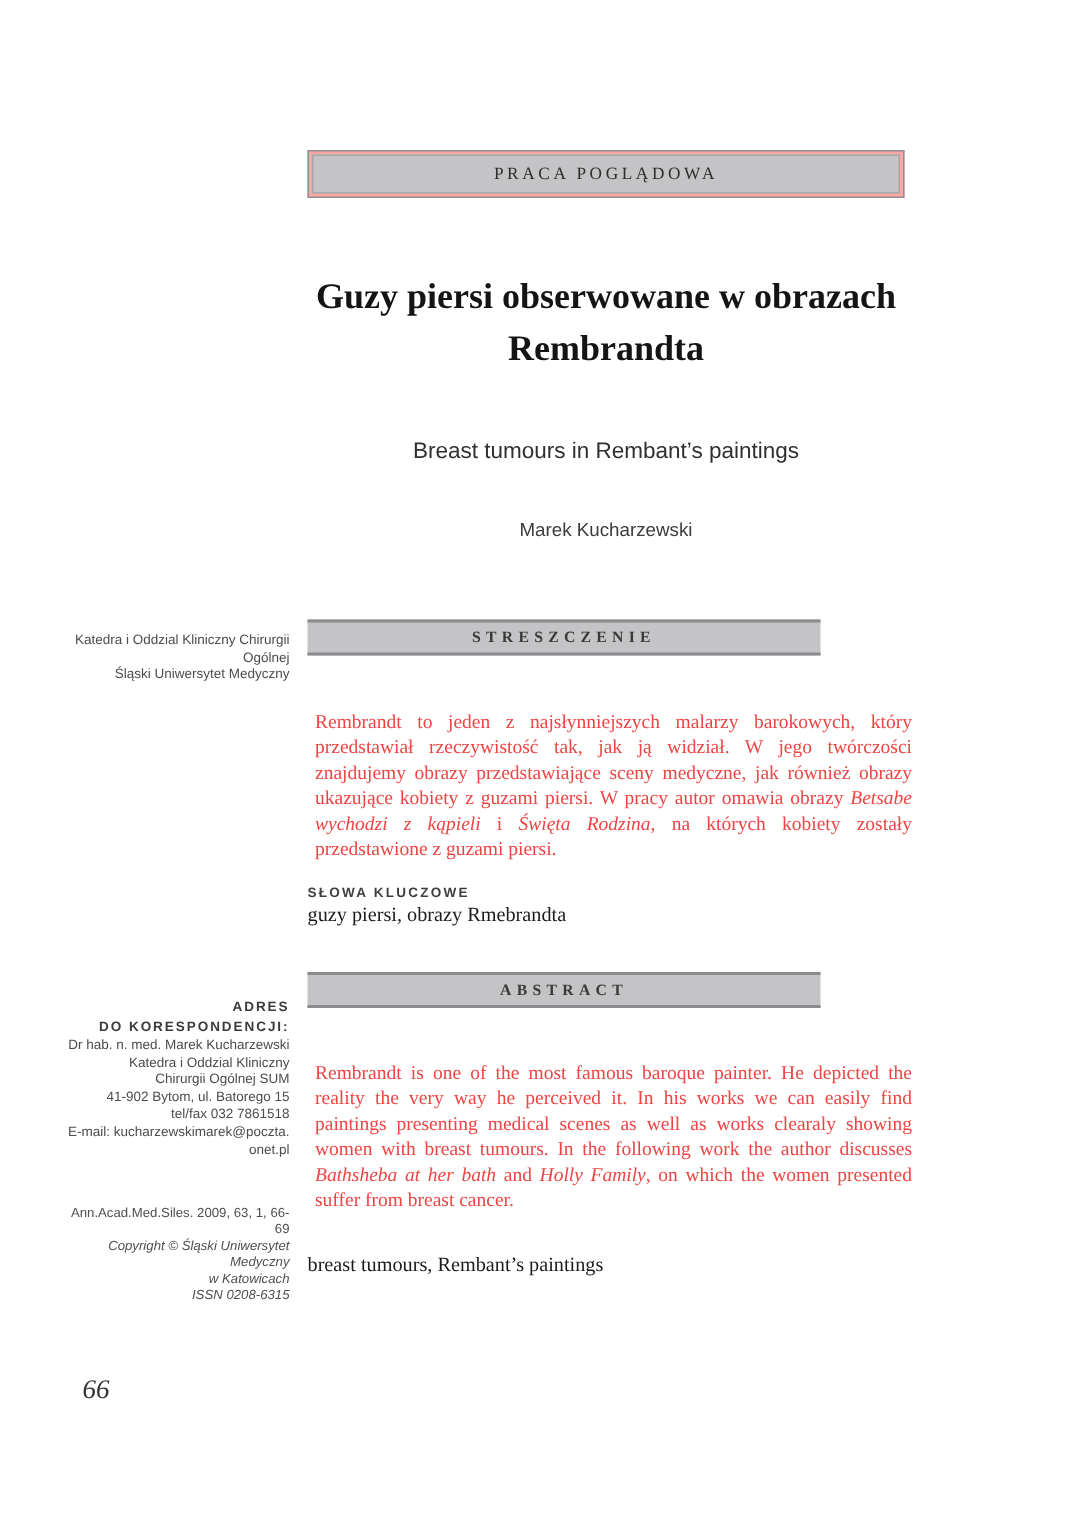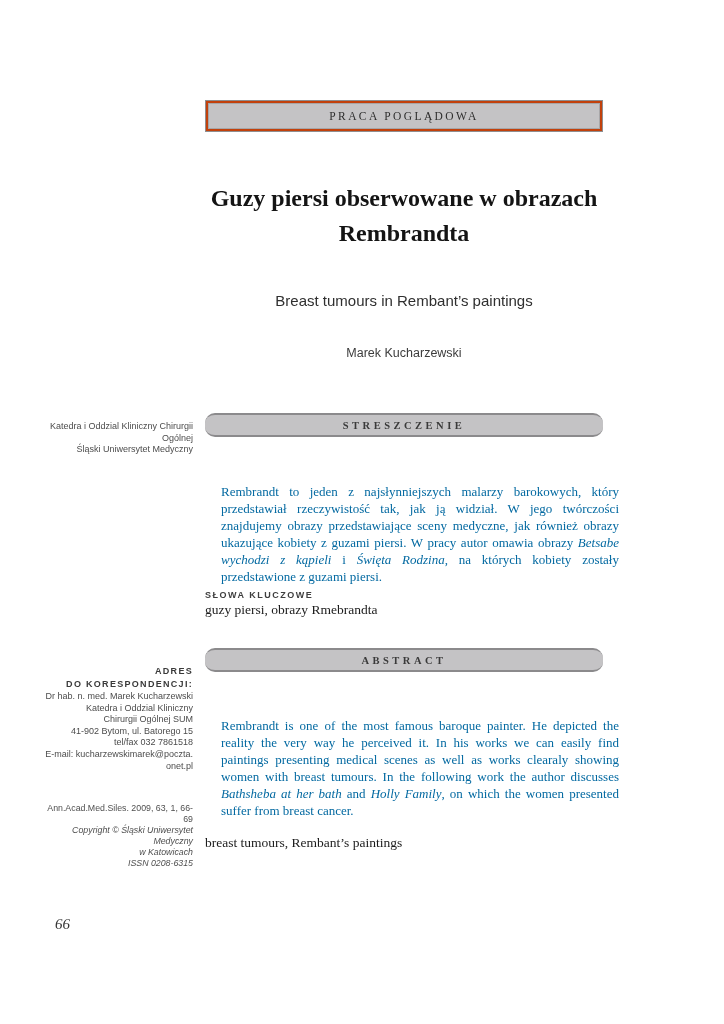--- a/index.html
+++ b/index.html
@@ -19,21 +19,21 @@
     font-size:10.5px; letter-spacing:1.7px;
     color:#2c2c2c;
     font-family:"Liberation Serif", serif;
   }
 
   
   .praca-box {
     position:absolute; top:100px; left:205px; width:398px; height:32px;
     box-sizing:border-box;
     border:1px solid #8f8e90;
-    background:#c2410c;
+    background:#fca5a5;
     padding:2px;
   }
   .praca-box-inner {
     height:100%; box-sizing:border-box;
     background:#c4c3c5;
     border:1px solid #a7a6a8;
     display:flex; align-items:center; justify-content:center;
     font-size:11.5px; letter-spacing:2.4px;
     color:#2e2e2e;
   }
@@ -71,42 +71,41 @@
   .correspondence { top:665px; }
   .corr-label {
     font-weight:bold; letter-spacing:1.3px;
     line-height:13px; color:#3a3a3a;
   }
   .journal-info { top:803px; font-size:8.8px; line-height:11px; color:#4f4f4f; }
   .journal-info .italic-line { font-style:italic; }
 
   
   .section-bar {
-    position:absolute; left:205px; width:398px; height:24px;
+    position:absolute; left:205px; width:342px; height:24px;
     box-sizing:border-box;
     background:#c4c3c5;
     border-top:2px solid #8b8a8c;
     border-bottom:2px solid #8b8a8c;
     display:flex; align-items:center; justify-content:center;
     font-family:"Liberation Serif", serif;
     font-weight:bold; font-size:10.5px; letter-spacing:3.5px;
     color:#3a3a3a;
-    border-radius:10px;
   }
   .bar-streszczenie { top:413px; }
   .bar-abstract { top:648px; }
 
   
   .body-text {
     position:absolute; left:205px; width:398px;
-    margin:16px;
+    margin:5px;
     font-family:"Liberation Serif", serif;
     font-size:13px; line-height:17px;
     text-align:justify;
-    color:#0369a1;
+    color:#ef4444;
   }
   .body-pl { top:467px; }
   .body-en { top:701px; }
 
   .kw-label {
     position:absolute; left:205px; width:398px;
     font-family:"Liberation Sans", sans-serif;
     font-weight:bold; font-size:9px; letter-spacing:1.5px;
     color:#3e3e3e;
   }
@@ -117,21 +116,21 @@
   }
   .slowa-label { top:590px; }
   .slowa-text  { top:602px; }
   .keywords-label { top:823px; }
   .keywords-text  { top:835px; }
 
   
   .page-number {
     position:absolute; top:916px; left:55px;
     font-family:"Liberation Serif", serif;
-    font-style:italic; font-size:15px; color:#333333;
+    font-style:italic; font-size:18px; color:#333333;
   }
 </style>
 </head>
 <body>
 
 <div class="page">
 
 
   <div class="praca-box">
     <div class="praca-box-inner">PRACA POGLĄDOWA</div>

